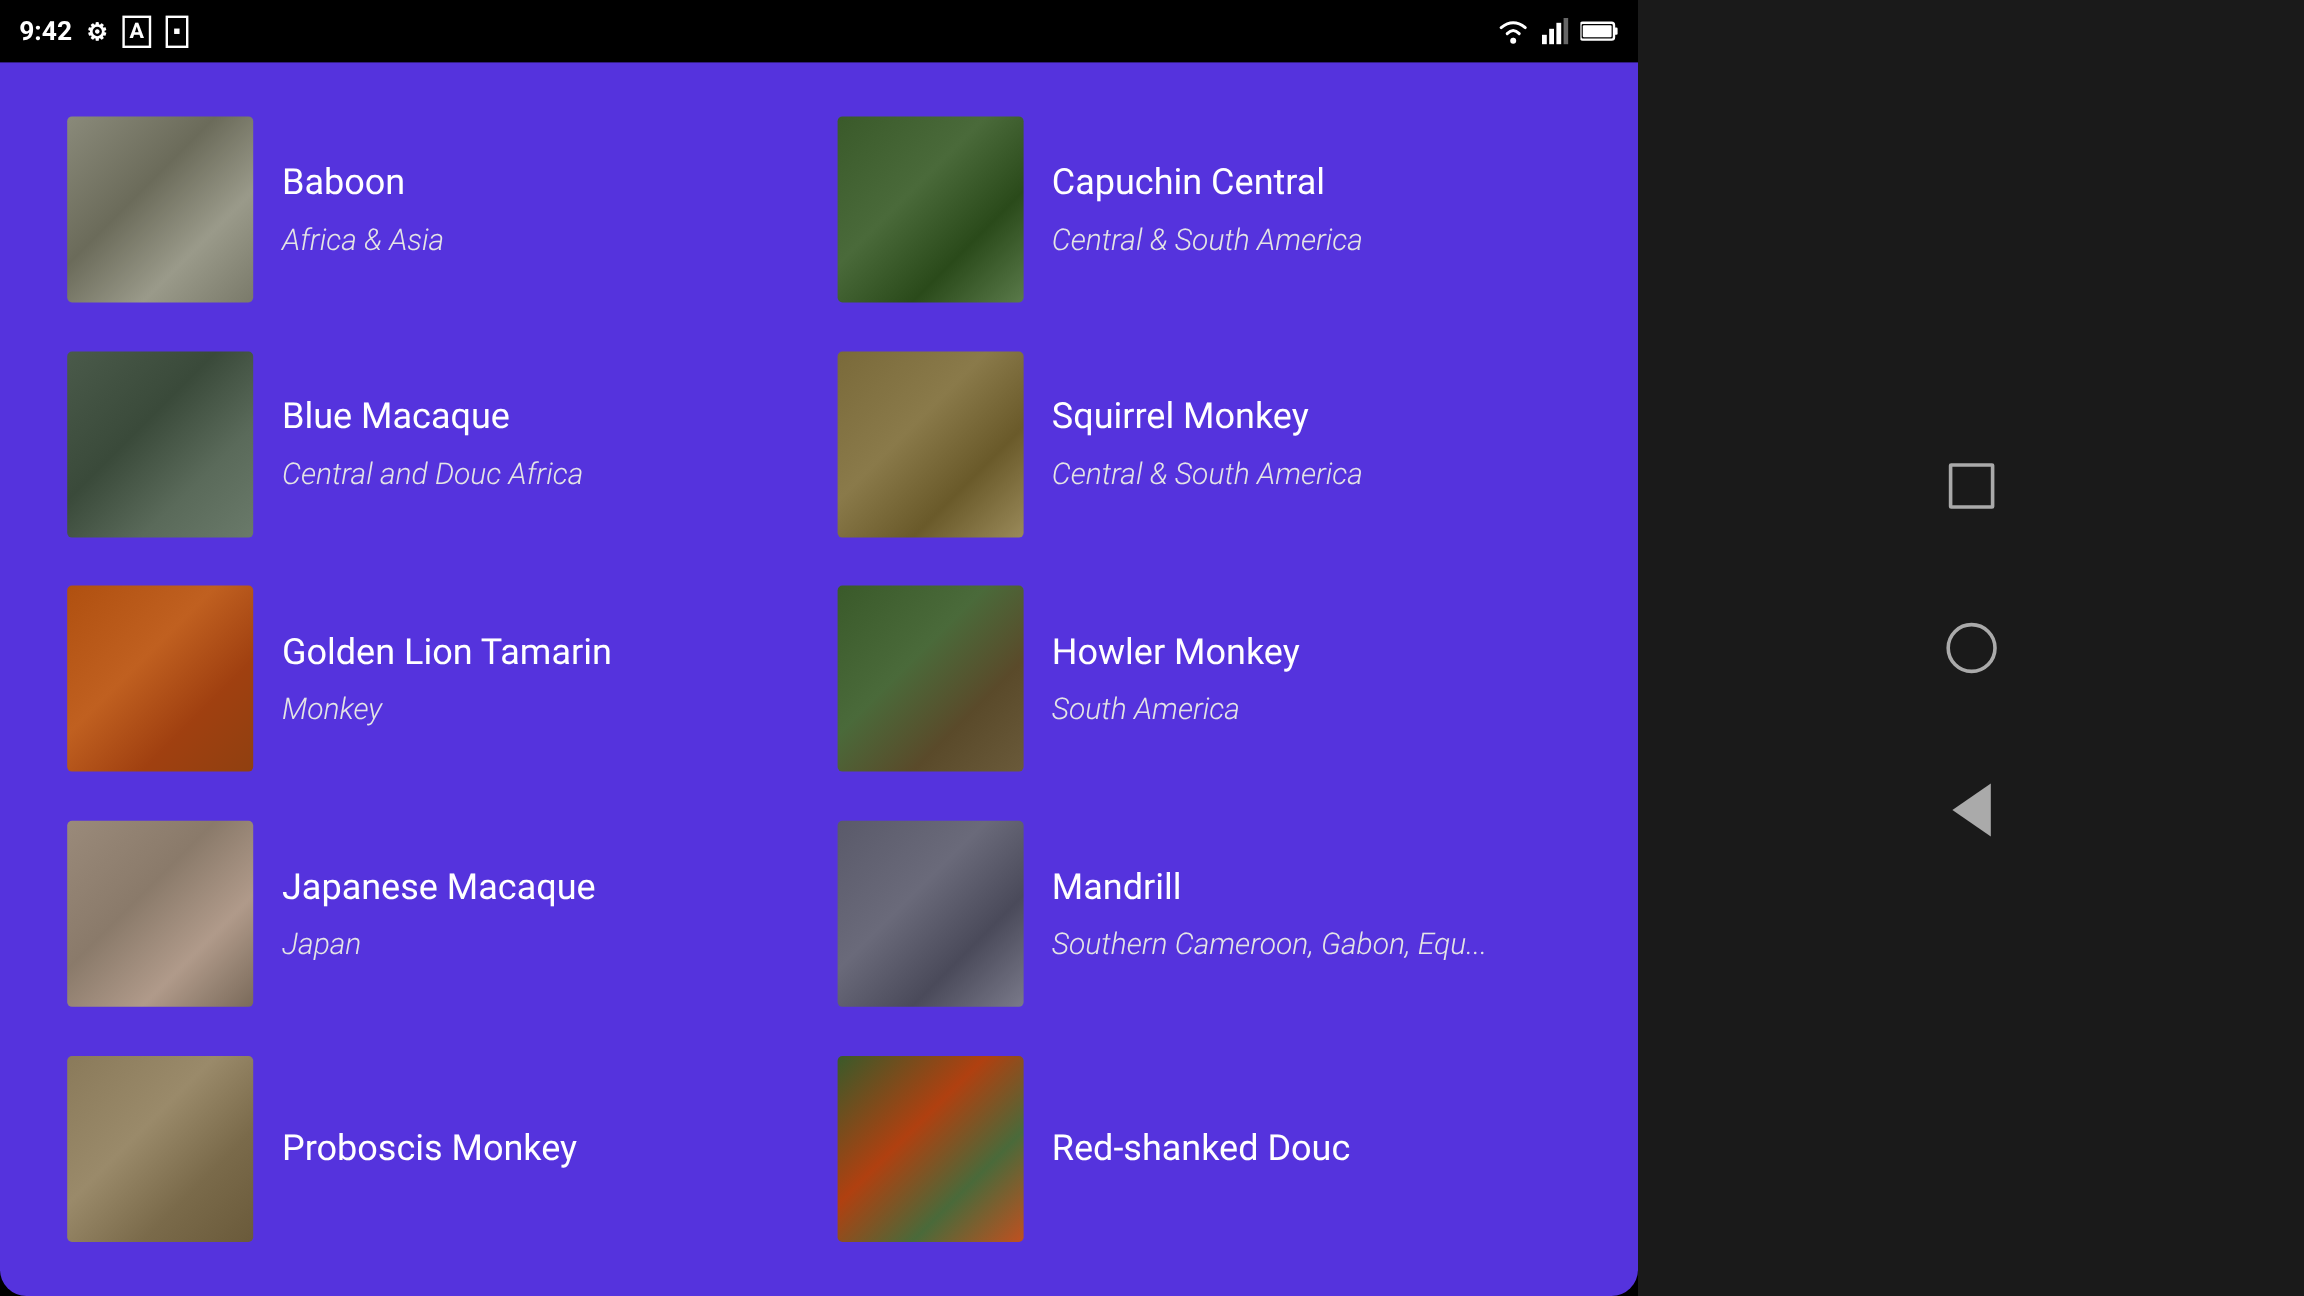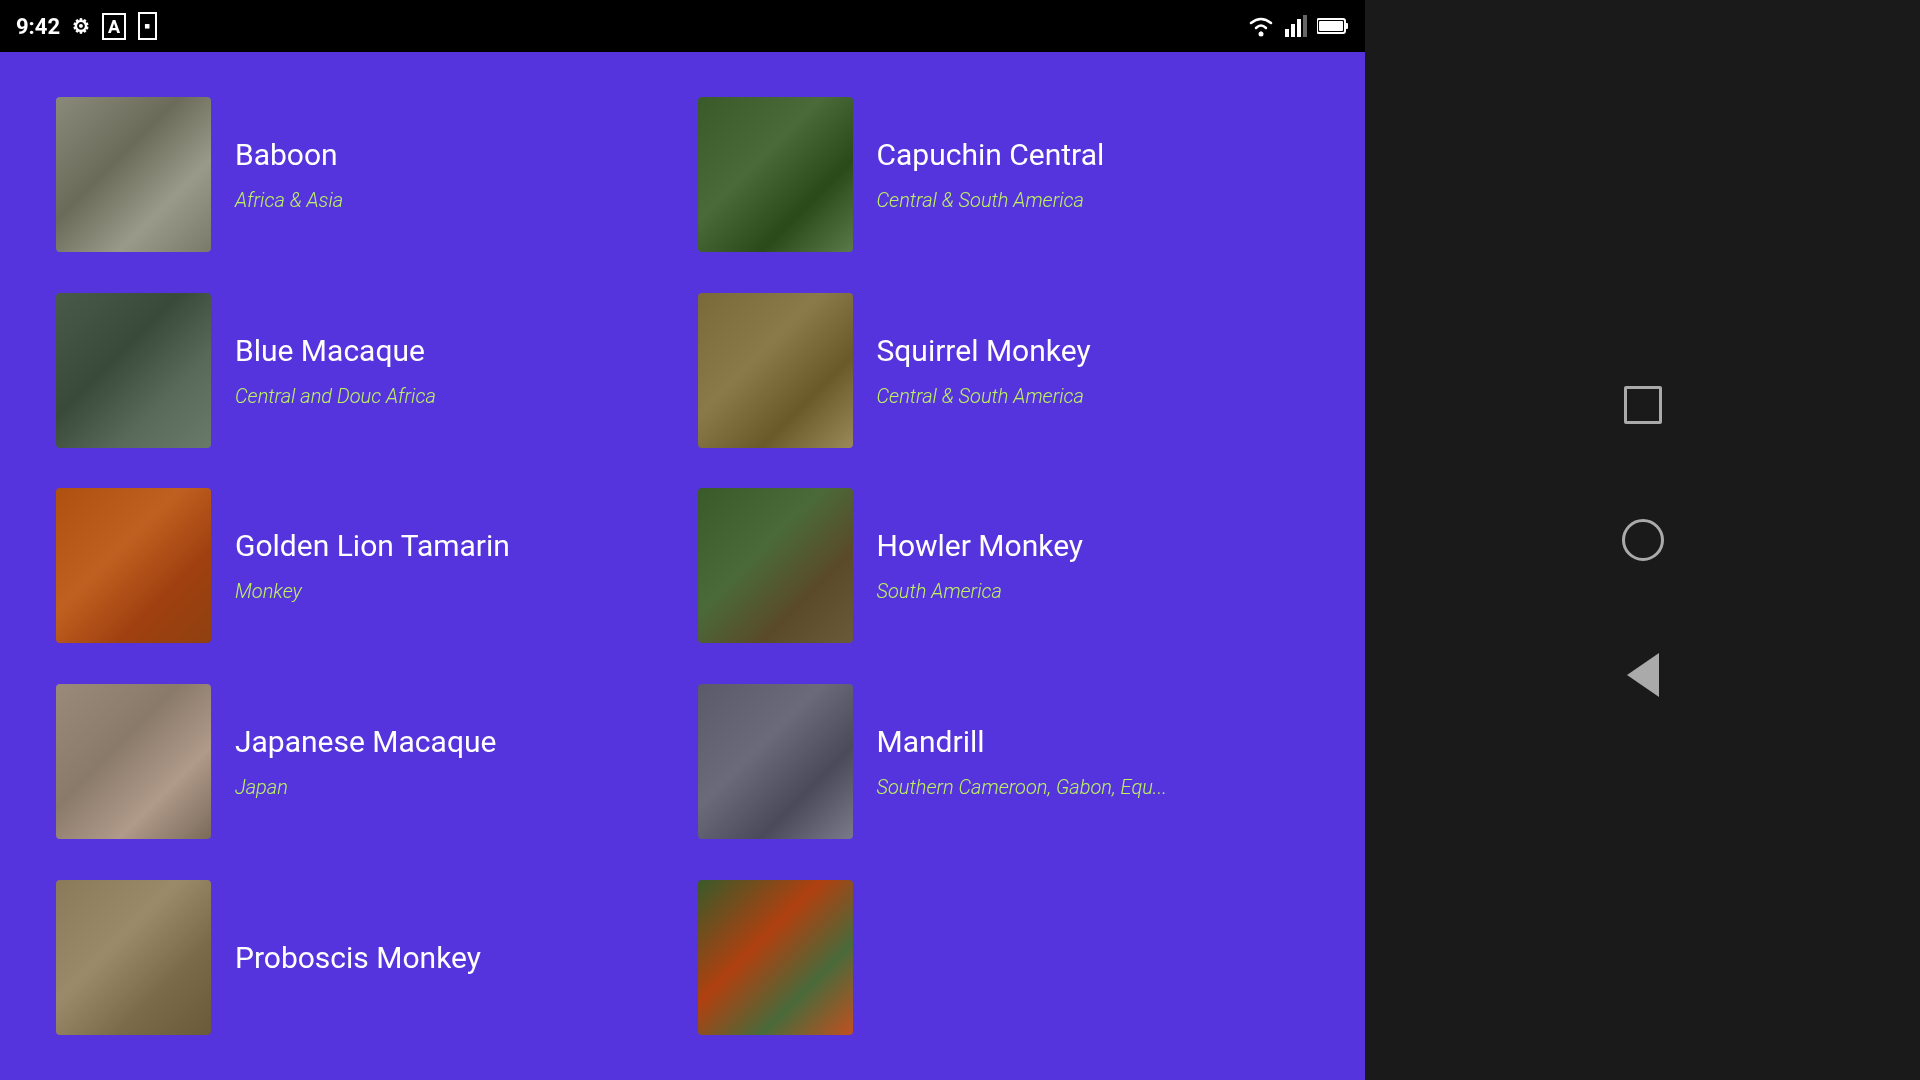--- a/index.html
+++ b/index.html
@@ -13,20 +13,21 @@
     }
 
     
     #app {
       width: 1365px;
       height: 1080px;
       background: #5533dd;
       display: flex;
       flex-direction: column;
       position: relative;
+      border-radius: 22px;
     }
 
     
     #status-bar {
       width: 100%;
       height: 52px;
       background: #000;
       display: flex;
       align-items: center;
       justify-content: space-between;
@@ -96,22 +97,22 @@
       gap: 16px;
     }
 
     .animal-name {
       color: #fff;
       font-size: 30px;
       font-weight: 400;
     }
 
     .animal-location {
-      color: #bef264;
-      font-size: 20px;
+      color: #e5e5e5;
+      font-size: 25px;
       font-style: italic;
       font-weight: 300;
     }
 
     
     #nav-bar {
       width: 555px;
       height: 1080px;
       background: #1a1a1a;
       display: flex;
@@ -247,20 +248,23 @@
         </div>
       </div>
       <div class="animal-item">
         <div class="animal-image img-proboscis"></div>
         <div class="animal-info">
           <div class="animal-name">Proboscis Monkey</div>
         </div>
       </div>
       <div class="animal-item">
         <div class="animal-image img-red-shanked"></div>
+        <div class="animal-info">
+          <div class="animal-name">Red-shanked Douc</div>
+        </div>
       </div>
     </div>
 </div>
 
 <div id="nav-bar">
   <div class="nav-btn">
     <div class="nav-square"></div>
   </div>
   <div class="nav-btn">
     <div class="nav-circle"></div>

